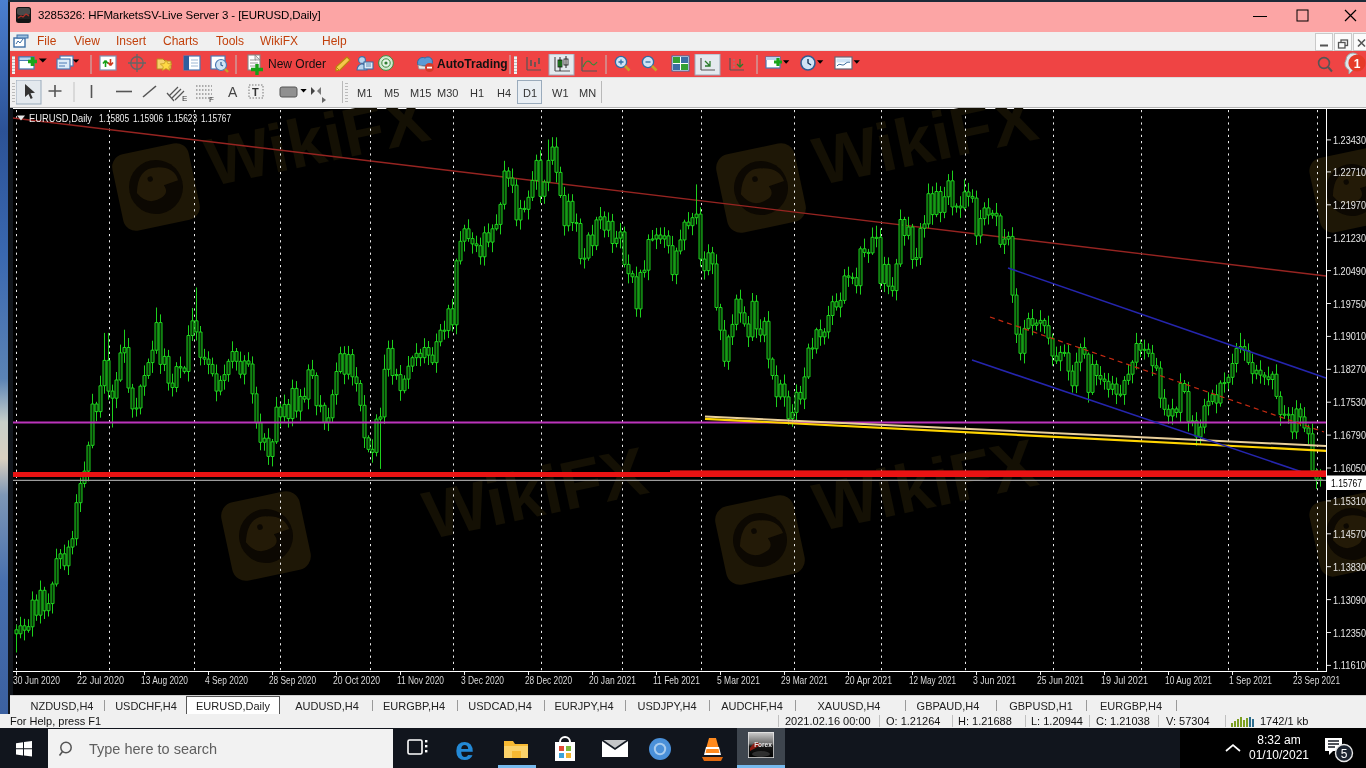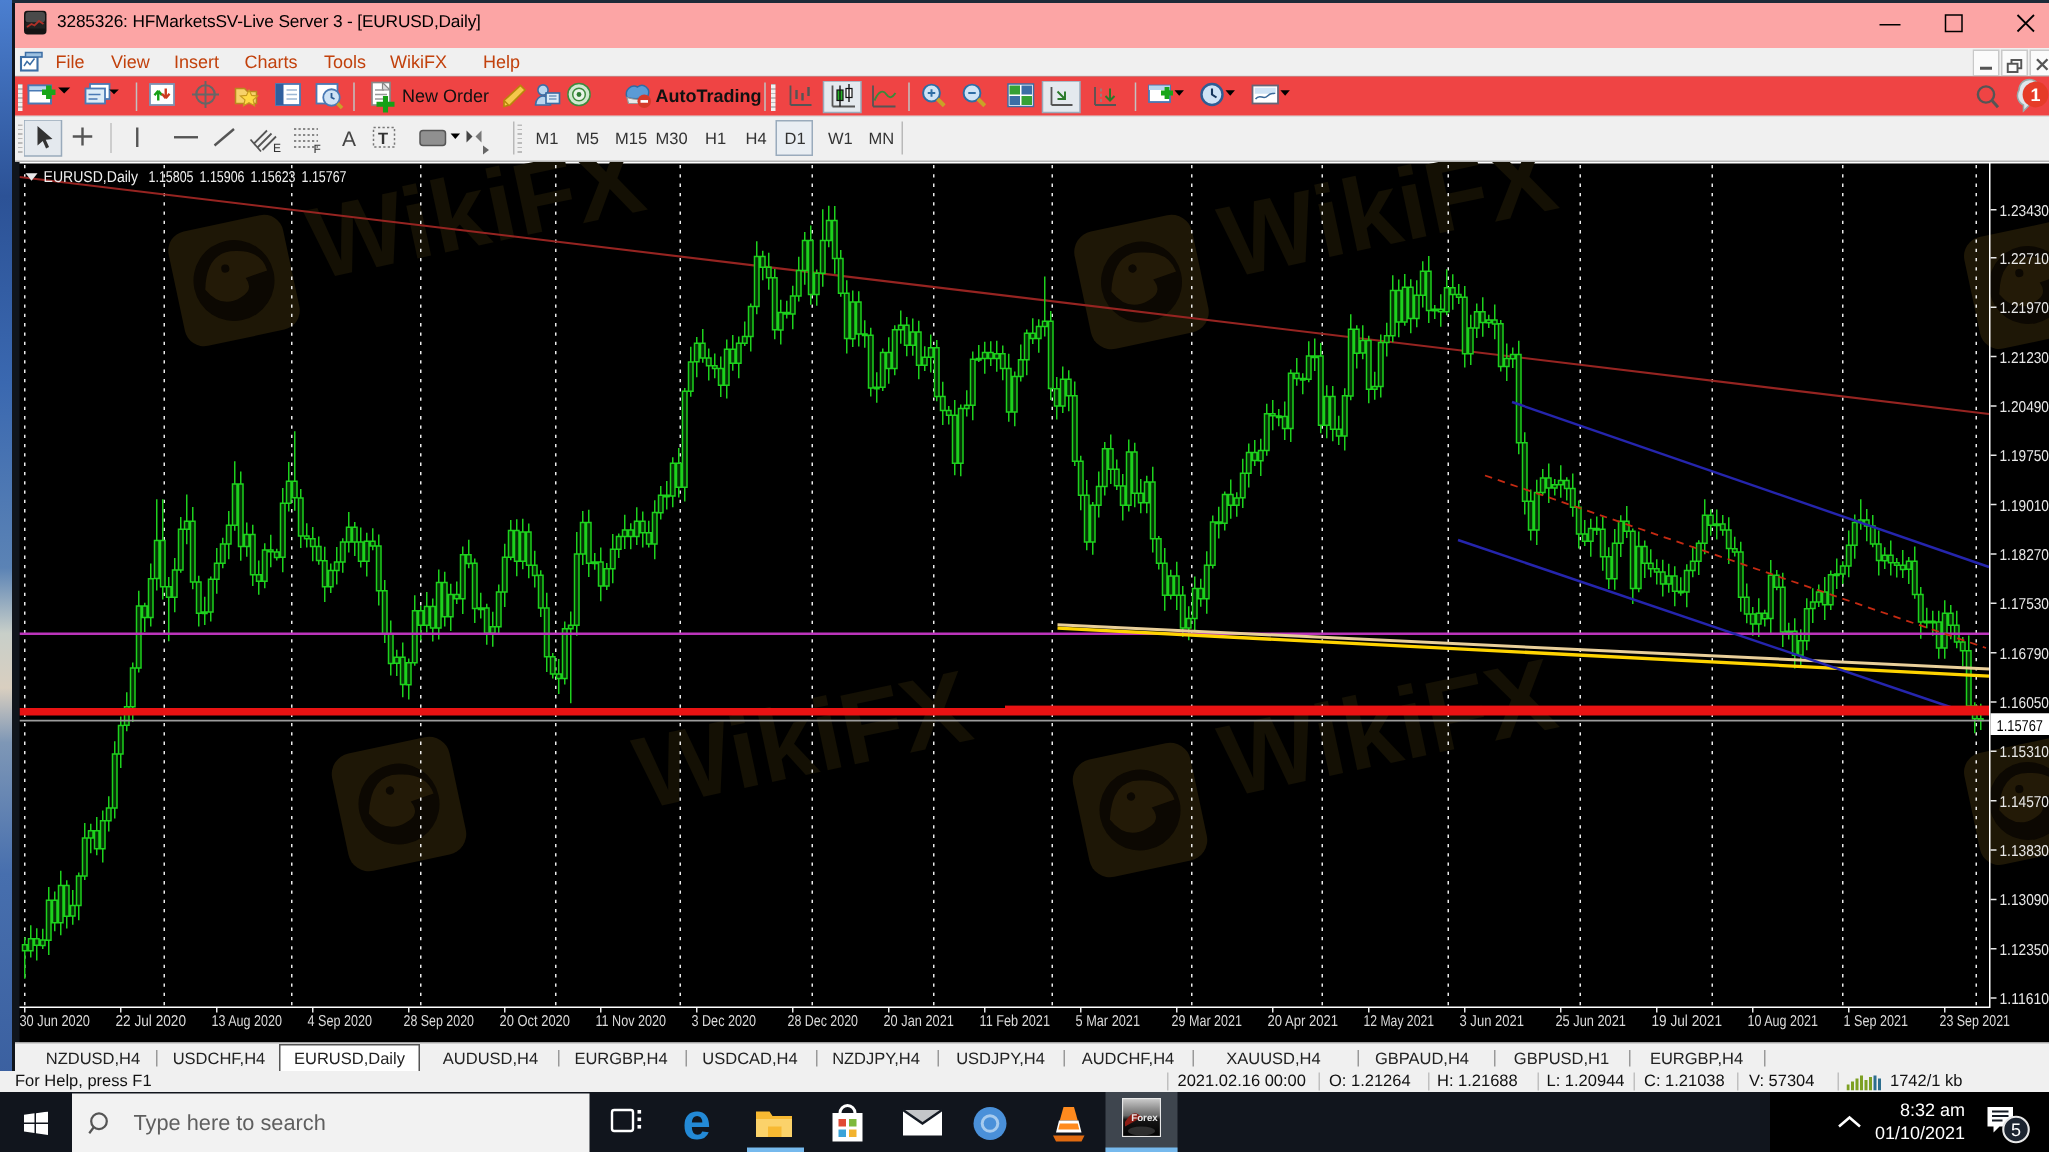--- a/index.html
+++ b/index.html
@@ -403,21 +403,21 @@
  <div class="sep" style="left:591px;top:3px;height:22px"></div>
 </div>
 
 <div class="abs" id="tabbar">
  <div class="tab" style="left:7px;width:90px">NZDUSD,H4</div>
 <div class="tab" style="left:91px;width:90px">USDCHF,H4</div>
 <div class="tab" style="left:176px;width:94px;background:#fff;border:1px solid #555;border-bottom:none;top:0;height:19px;line-height:18px">EURUSD,Daily</div>
 <div class="tab" style="left:272px;width:90px">AUDUSD,H4</div>
 <div class="tab" style="left:359px;width:90px">EURGBP,H4</div>
 <div class="tab" style="left:445px;width:90px">USDCAD,H4</div>
-<div class="tab" style="left:529px;width:90px">NZDJPY,H4</div>
+<div class="tab" style="left:529px;width:90px">EURJPY,H4</div>
 <div class="tab" style="left:612px;width:90px">USDJPY,H4</div>
 <div class="tab" style="left:697px;width:90px">AUDCHF,H4</div>
 <div class="tab" style="left:794px;width:90px">XAUUSD,H4</div>
 <div class="tab" style="left:893px;width:90px">GBPAUD,H4</div>
 <div class="tab" style="left:986px;width:90px">GBPUSD,H1</div>
 <div class="tab" style="left:1076px;width:90px">EURGBP,H4</div>
 <div class="abs" style="left:94px;top:4px;width:1px;height:11px;background:#999"></div>
 <div class="abs" style="left:362px;top:4px;width:1px;height:11px;background:#999"></div>
 <div class="abs" style="left:447px;top:4px;width:1px;height:11px;background:#999"></div>
 <div class="abs" style="left:534px;top:4px;width:1px;height:11px;background:#999"></div>
@@ -539,20 +539,20 @@
   <path d="M2 16C6 10 9 8 13 13L2 19z" fill="#8c1c14"></path>
   <ellipse cx="13" cy="22" rx="9" ry="3" fill="#4a4a4a" opacity="0.6"></ellipse>
   <text x="15" y="15" font-size="6.5" font-weight="bold" fill="#e8e8e8" text-anchor="middle" font-family="Liberation Sans,sans-serif">Forex</text>
  </svg>
 
  <div class="abs" style="left:498px;top:37px;width:38px;height:3px;background:#76b9ed"></div>
 
  <svg class="abs" style="left:1224px;top:14px" width="18" height="12">
       <path d="M2 9l7-6 7 6" fill="none" stroke="#fff" stroke-width="1.7"></path>
     </svg>
- <div class="abs" style="left:1248px;top:5px;width:62px;text-align:right;font-size:12px;color:#fff;line-height:15px">8:32 am<br>01/10/2021</div>
+ <div class="abs" style="left:1248px;top:5px;width:62px;text-align:center;font-size:12px;color:#fff;line-height:15px">8:32 am<br>01/10/2021</div>
  <svg class="abs" style="left:1324px;top:9px" width="30" height="26">
   <path d="M1 1h17v13h-9l-4 4v-4H1z" fill="#fff"></path>
       <path d="M4 4h11M4 7h11M4 10h7" stroke="#141a23" stroke-width="1.4"></path>
   <circle cx="20" cy="16" r="8.5" fill="#1c2430" stroke="#e8e8e8" stroke-width="1.4"></circle>
   <text x="20" y="20.5" font-size="12" fill="#fff" text-anchor="middle" font-family="Liberation Sans,sans-serif">5</text>
  </svg>
 </div>
 
 </body></html>

